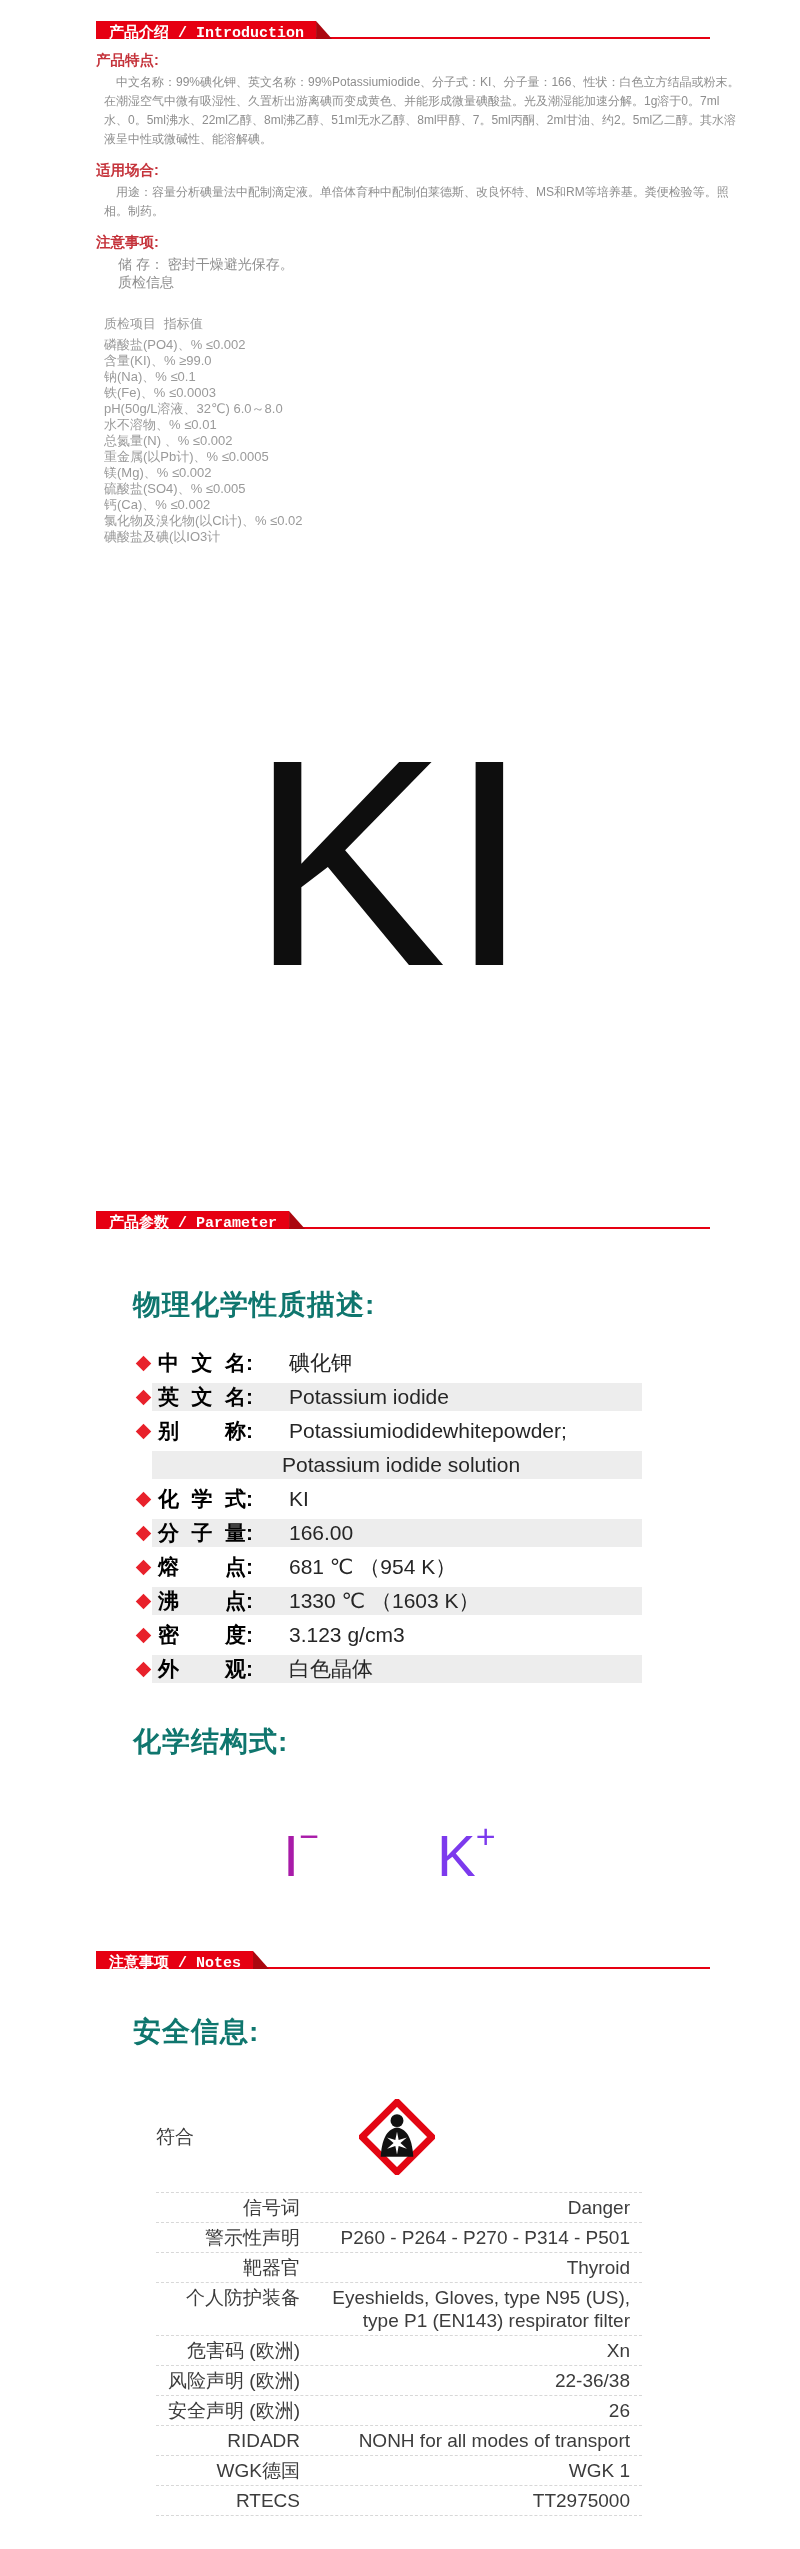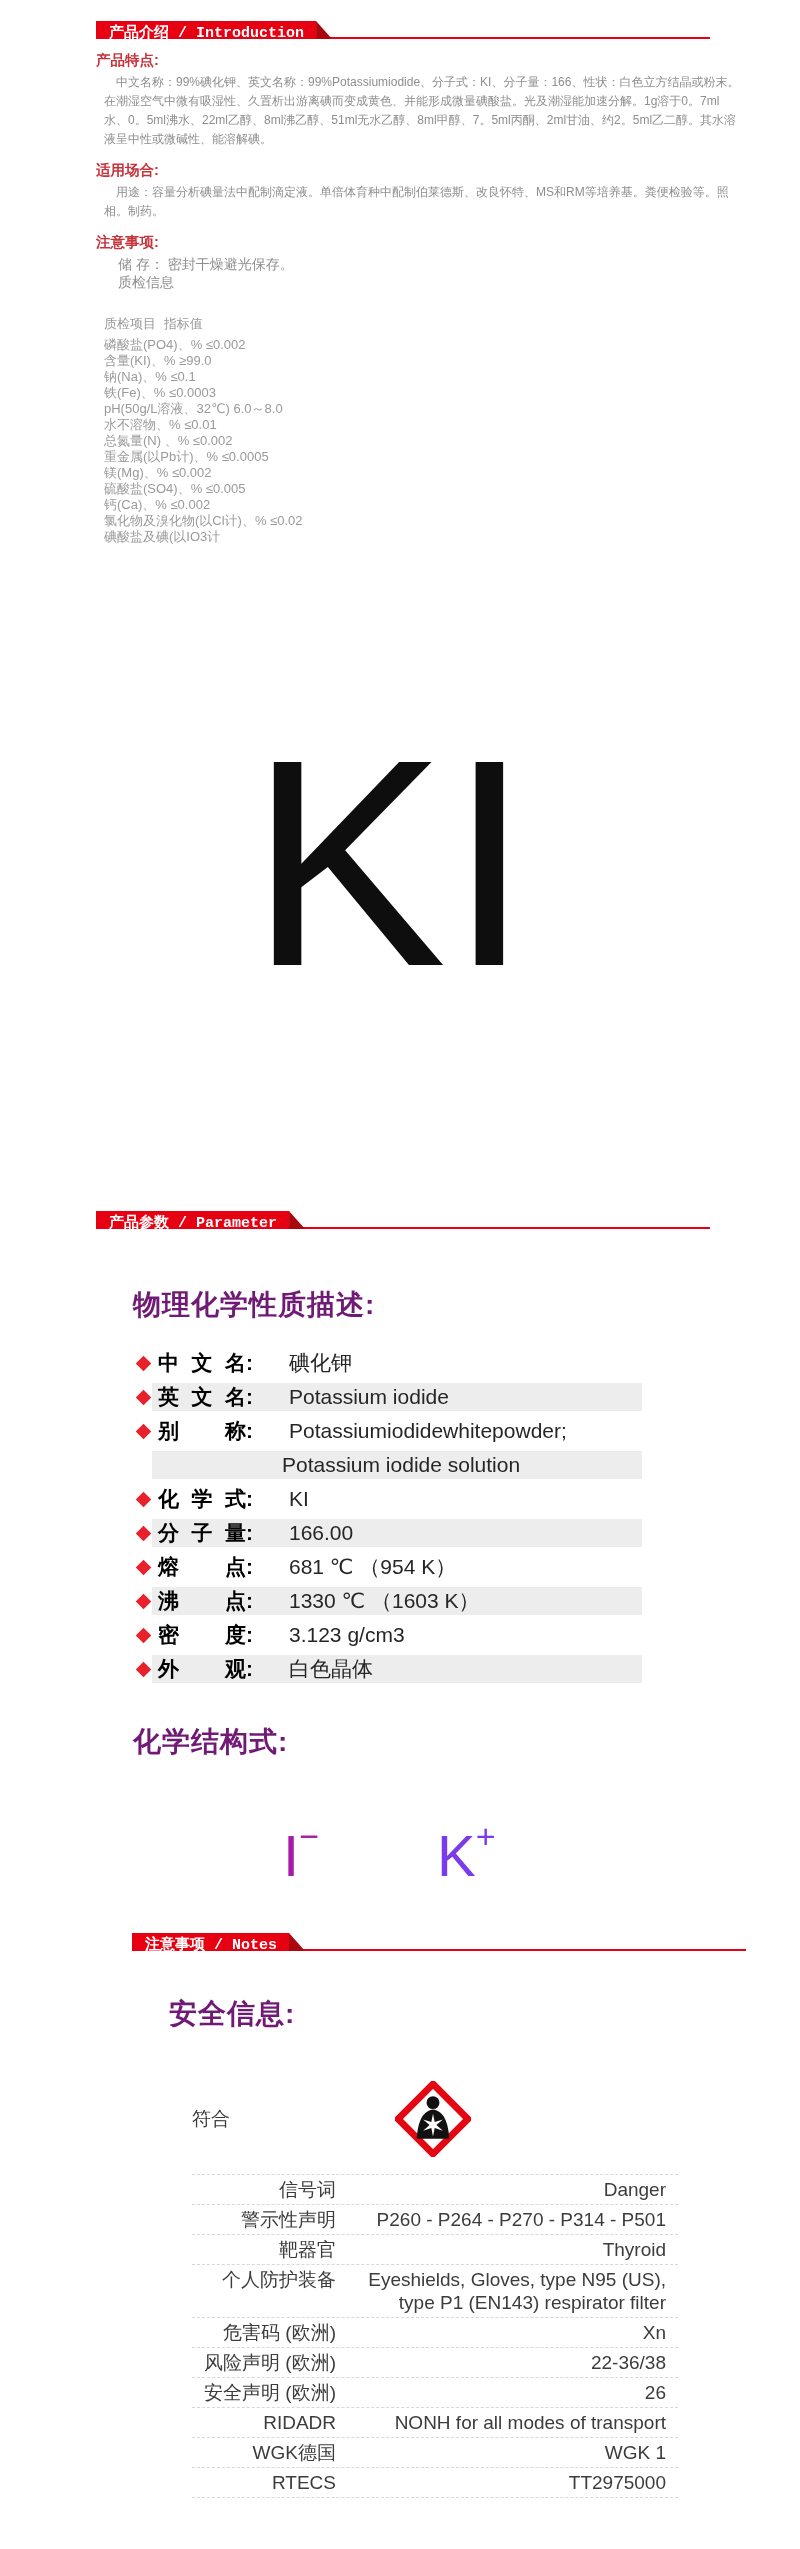--- a/index.html
+++ b/index.html
@@ -29,21 +29,21 @@
   .body-text{margin-left:104px;width:636px;font-size:12px;line-height:19px;color:var(--body-gray);text-indent:1em;}
   .note-line{margin-left:104px;font-size:14px;line-height:18px;color:var(--body-gray);text-indent:1em;}
   .qc-header{margin:26px 0 4px 104px;font-size:13px;line-height:16px;color:#9a9a9a;font-family:Liberation Mono, monospace;}
   .qc-item{margin-left:104px;font-size:13px;line-height:16px;color:#9a9a9a;}
 
   
   .hero{margin-top:168px;height:302px;text-align:center;padding-right:18px;}
   .hero span{font-size:295px;line-height:300px;color:#0e0e0e;letter-spacing:2px;}
 
   
-  .h-black{margin:0 0 0 133px;font-size:28px;font-weight:bold;color:#701a75;line-height:34px;letter-spacing:1px;}
+  .h-black{margin:0 0 0 133px;font-size:28px;font-weight:bold;color:#0f766e;line-height:34px;letter-spacing:1px;}
 
   
   .prop-table{margin:24px 0 0 96px;width:546px;}
   .prop-row{display:flex;align-items:center;height:34px;}
   .prop-bullet-col{width:56px;height:100%;display:flex;align-items:center;flex:none;}
   .diamond{width:11px;height:11px;background:#e8212b;transform:rotate(45deg);margin-left:42px;flex:none;}
   .prop-body{flex:1;height:28px;display:flex;align-items:center;padding-left:6px;}
   .prop-body.shaded{background:var(--stripe);}
   .prop-label{display:inline-flex;justify-content:space-between;width:88px;font-size:21px;font-weight:bold;color:#000;flex:none;}
   .prop-colon{font-size:21px;font-weight:bold;color:#000;flex:none;}
@@ -243,21 +243,21 @@
           </div>
         </div>
       </div>
     <h2 class="h-black" style="margin-top:39px;">化学结构式:</h2>
     <div class="ions">
       <span class="ion anion"><span>I</span><sup>−</sup></span>
       <span class="ion cation"><span>K</span><sup>+</sup></span>
     </div>
   </section>
 
-  <section style="margin-top:40px;padding-left:36px;">
+  <section style="margin-top:58px;">
     <div class="banner-row" style="margin-top:0;">
       <div class="banner">
         <span>注意事项 / Notes</span>
       </div>
     </div>
     <h2 class="h-black" style="margin-top:46px;">安全信息:</h2>
 
     <div class="safety-table">
       <div class="compliance-row">
         <span class="compliance-label">符合</span>

